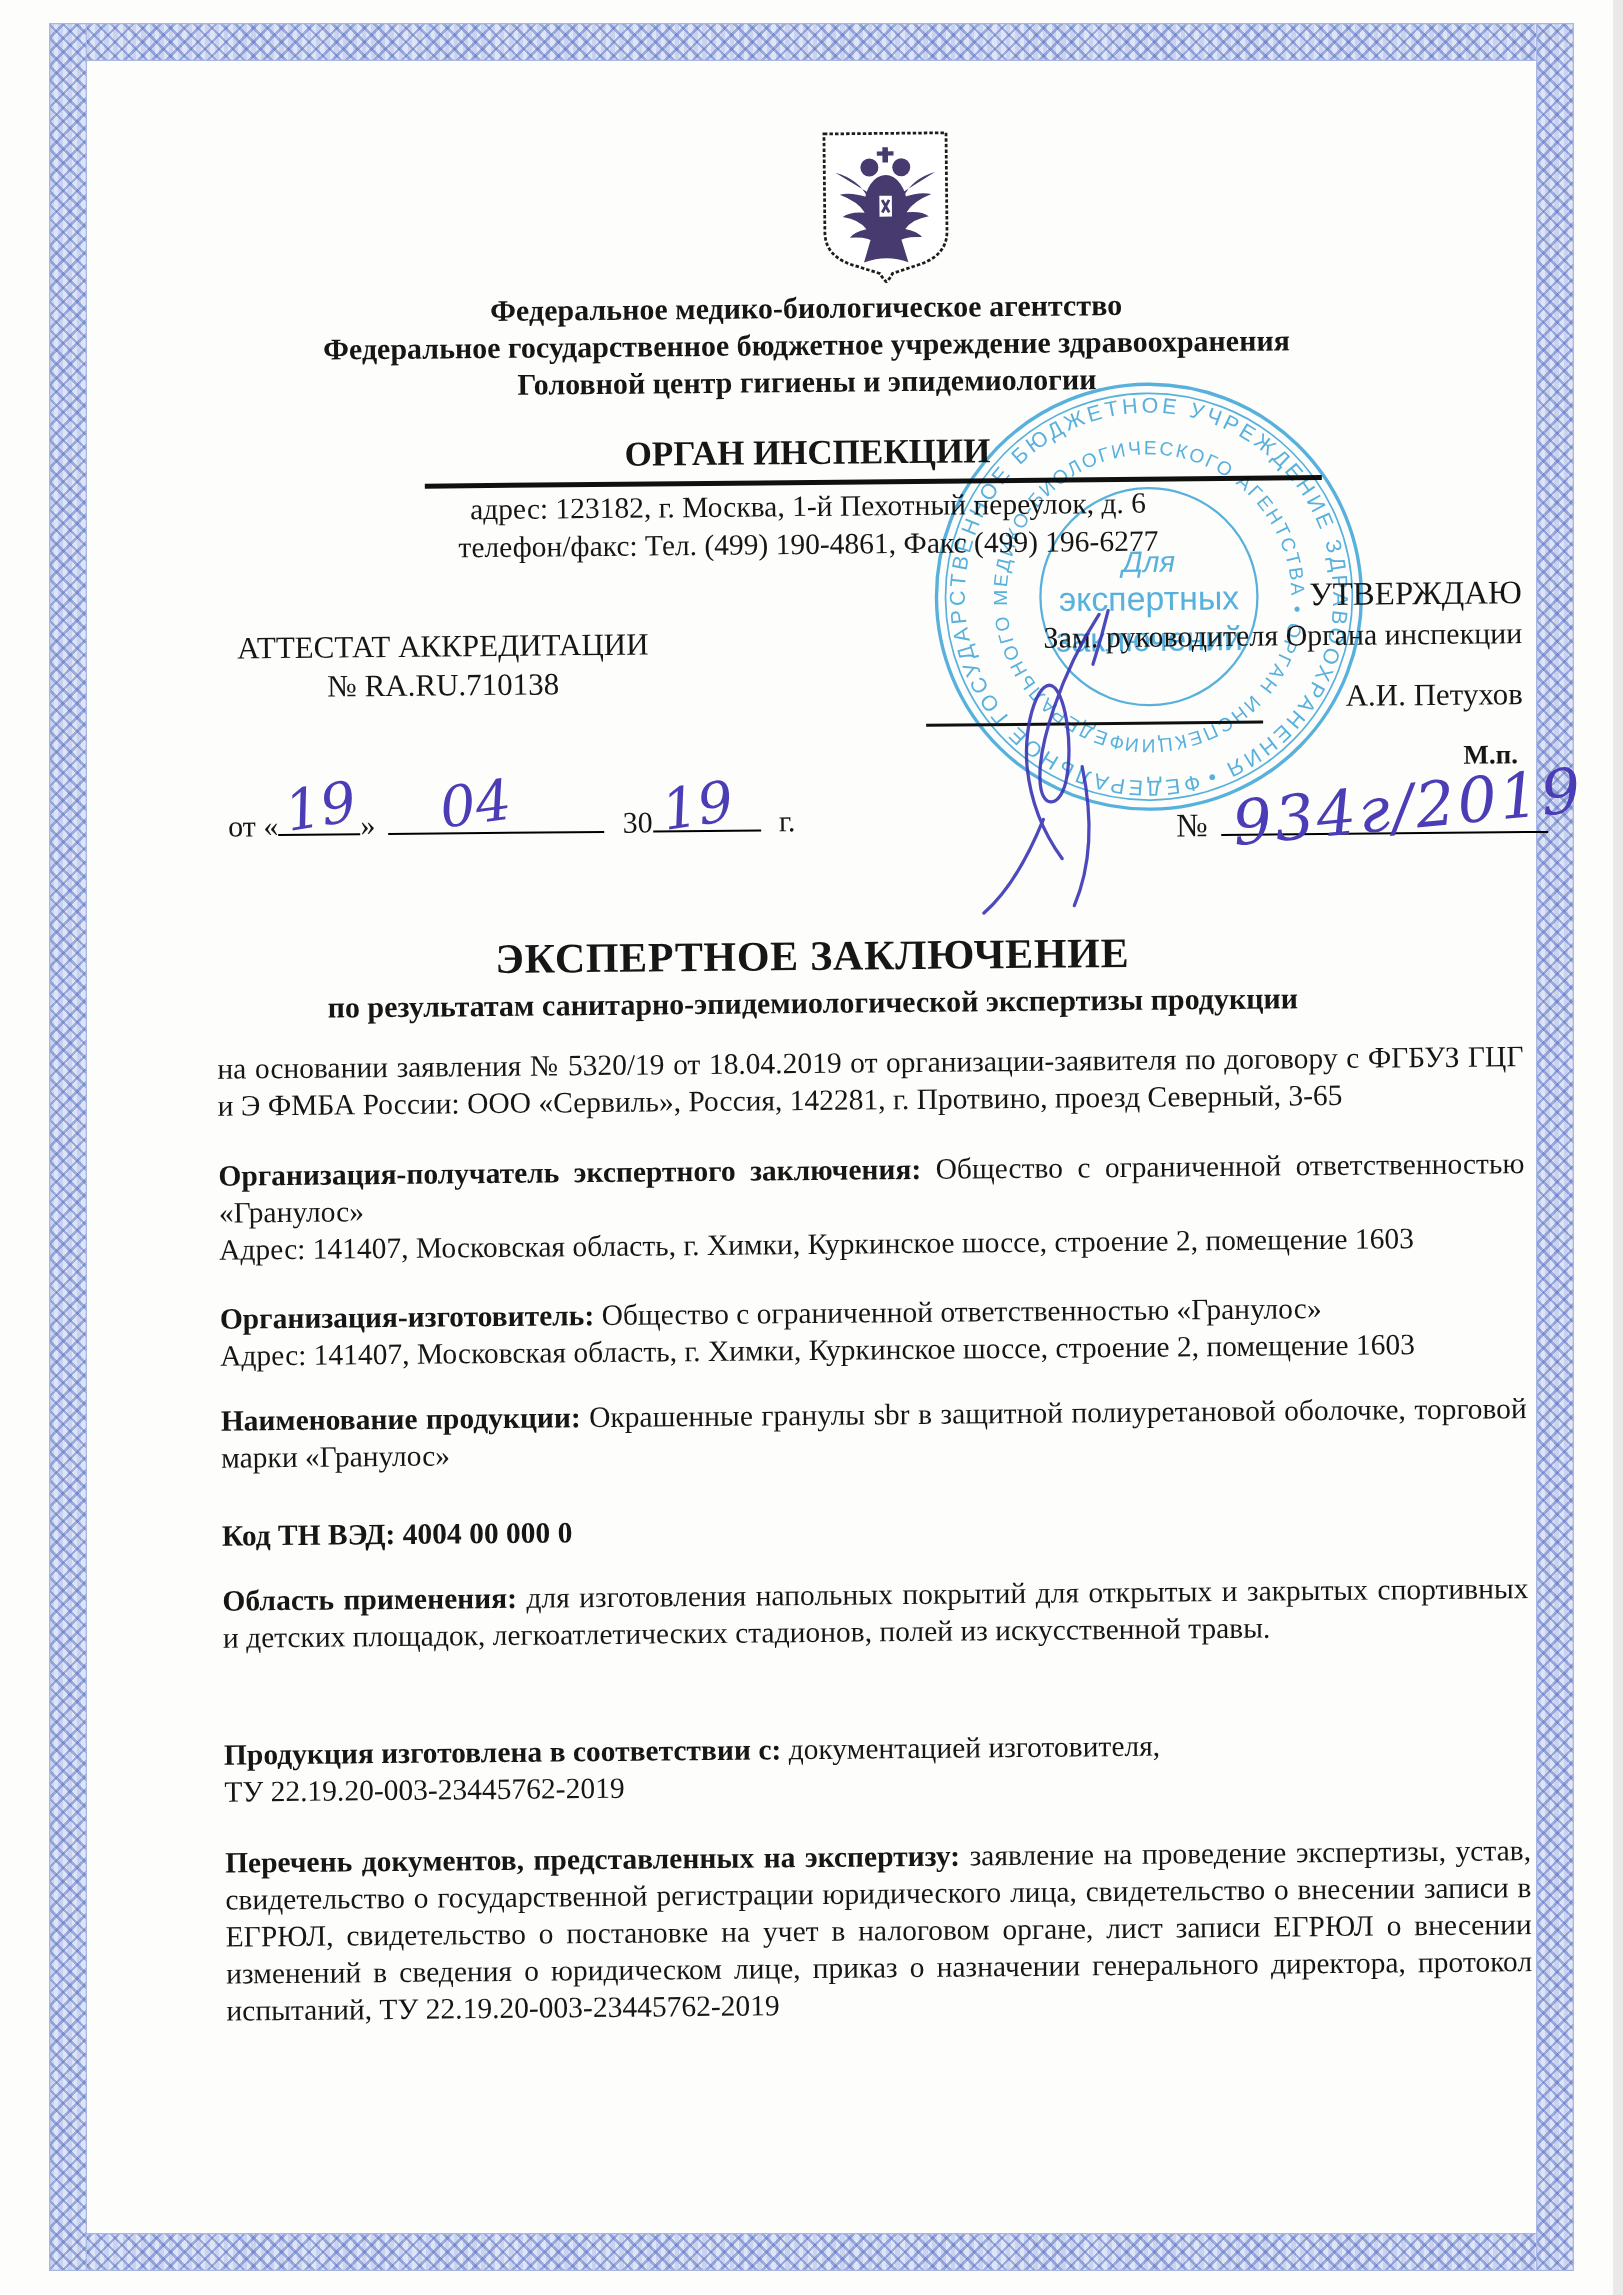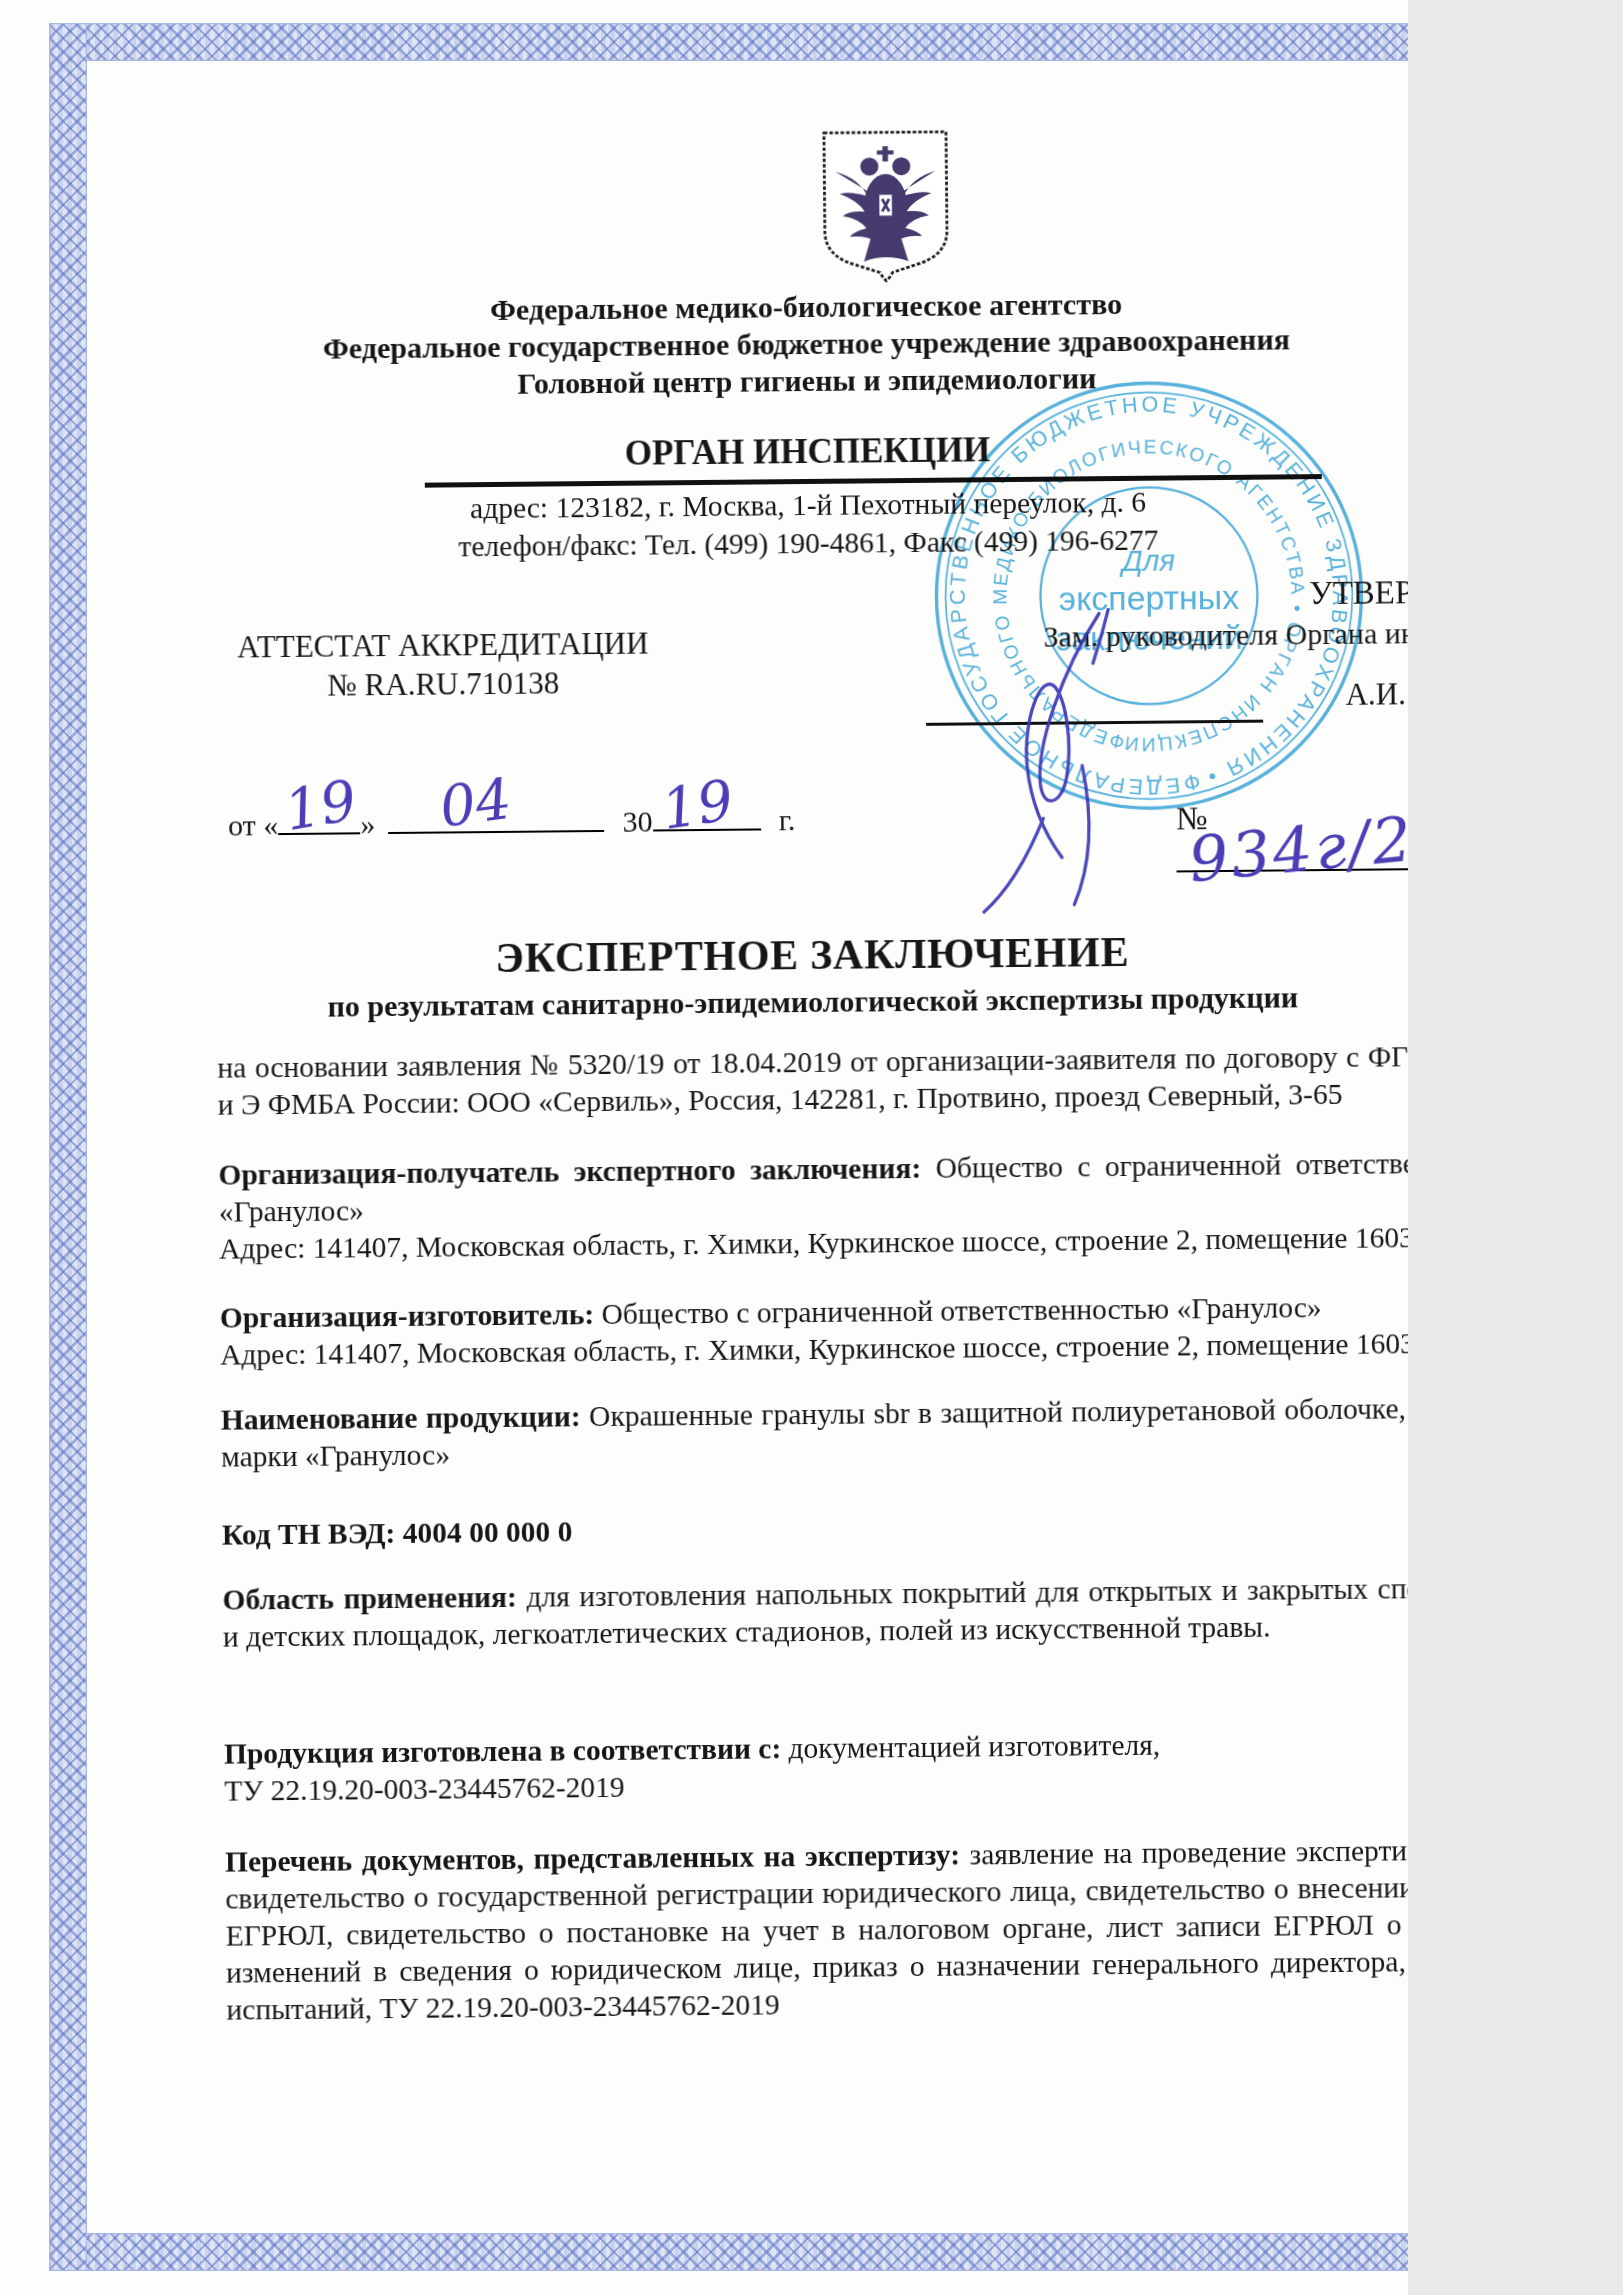--- a/index.html
+++ b/index.html
@@ -1,16 +1,16 @@
 <!DOCTYPE html>
 <html style="font-size:10.5px"><head>
 <meta charset="utf-8">
 <style>
   html,body{margin:0;padding:0;background:#e9e9e9;}
-  .page{position:relative;width:1408px;height:2295px;background:#fdfdfb;overflow:hidden;
+  .page{position:relative;width:1613px;height:2295px;background:#fdfdfb;overflow:hidden;
         font-family:"Liberation Serif",serif;color:#161616;}
   
   .band{position:absolute;
     background:
       repeating-linear-gradient(45deg, rgba(80,104,190,0.45) 0 2.6px, rgba(255,255,255,0) 2.6px 9.8px),
       repeating-linear-gradient(135deg, rgba(80,104,190,0.45) 0 2.6px, rgba(255,255,255,0) 2.6px 9.8px),
       repeating-linear-gradient(90deg, rgba(130,150,215,0.22) 0 4.6px, rgba(255,255,255,0) 4.6px 9.2px),
       #dde4f6;
     box-shadow:inset 0 0 0 1.3px #a9b8e2;}
   .band-top{left:49px;top:23px;width:1525px;height:38px;}

